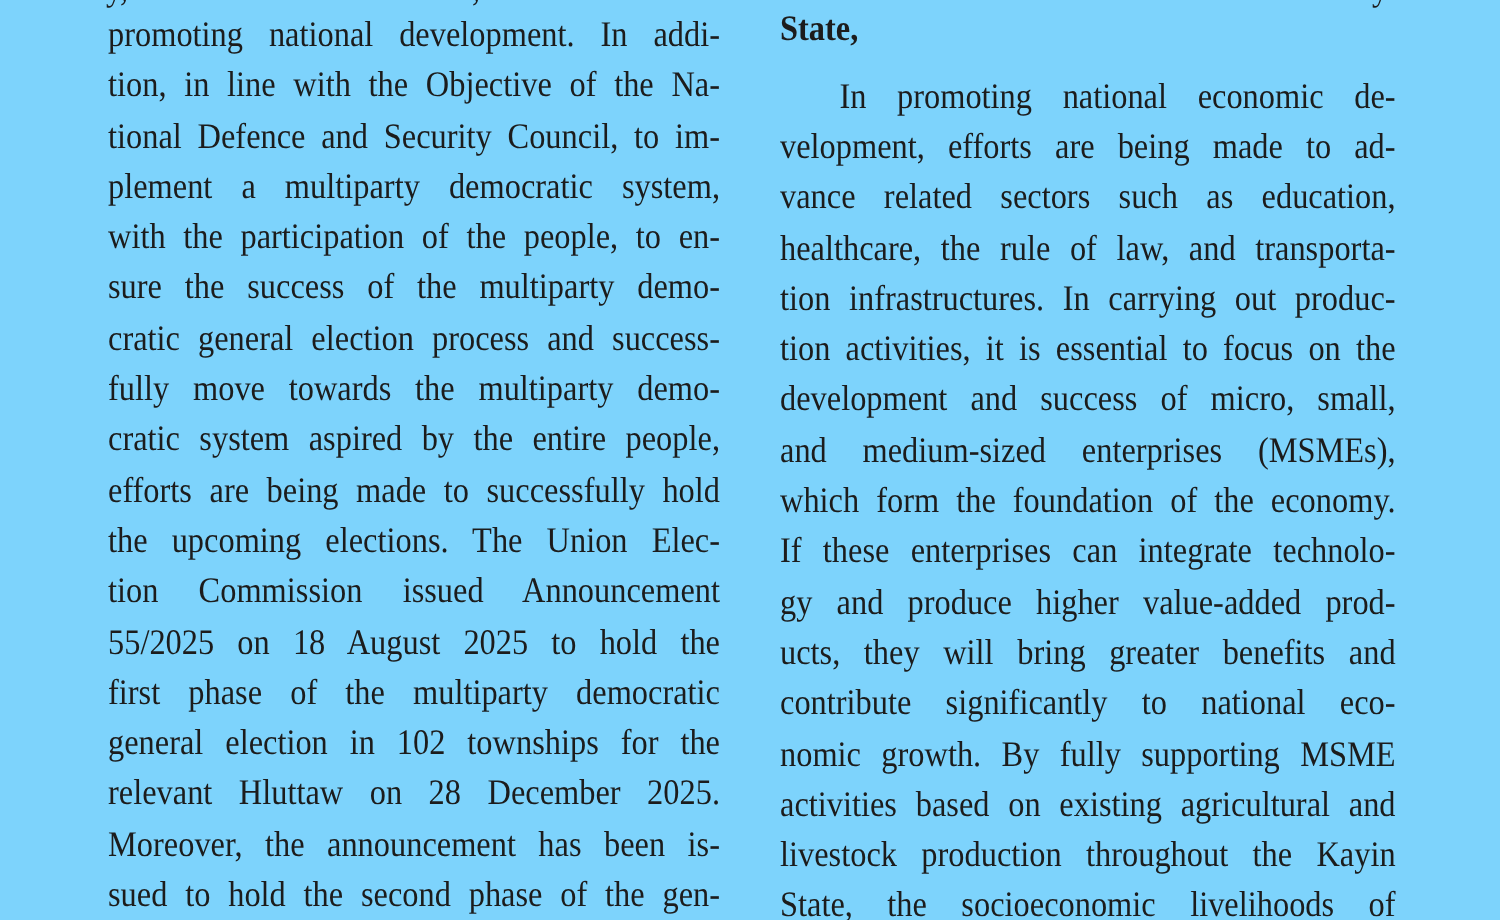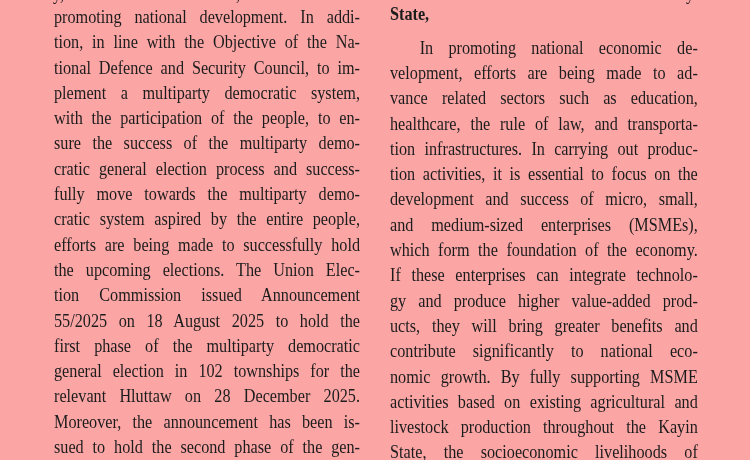--- a/index.html
+++ b/index.html
@@ -11,21 +11,21 @@
     height: 460px;
     overflow: hidden;
     position: relative;
     background: #fefefe;
     font-family: "Liberation Serif", "DejaVu Serif", serif;
     color: #1c1c1c;
   }
   .page {
     position: absolute;
     inset: 0;
-    background: #fca5a5;
+    background: #7dd3fc;
   }
   .column {
     position: absolute;
     transform: scaleX(0.9);
     transform-origin: 0 0;
     font-size: 18px;
   }
   .column-left {
     left: 54px;
     top: 5px;

